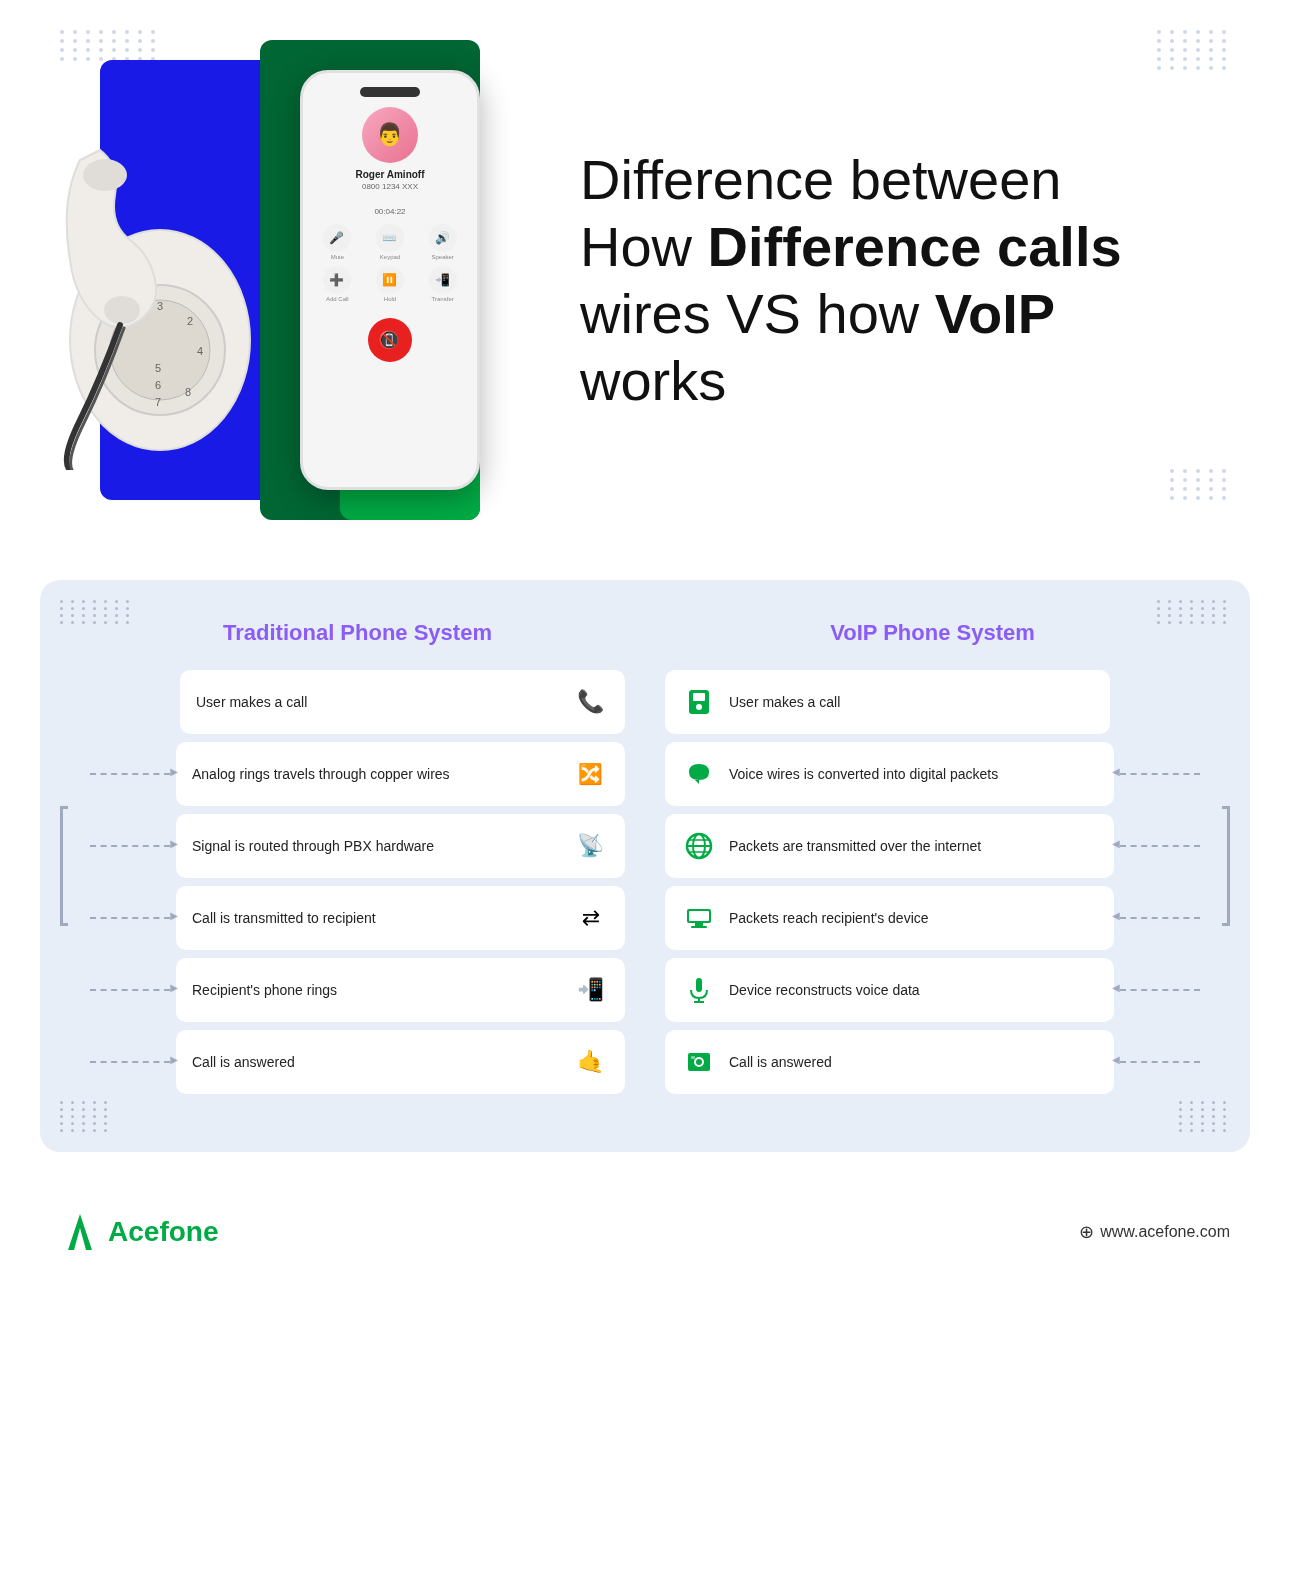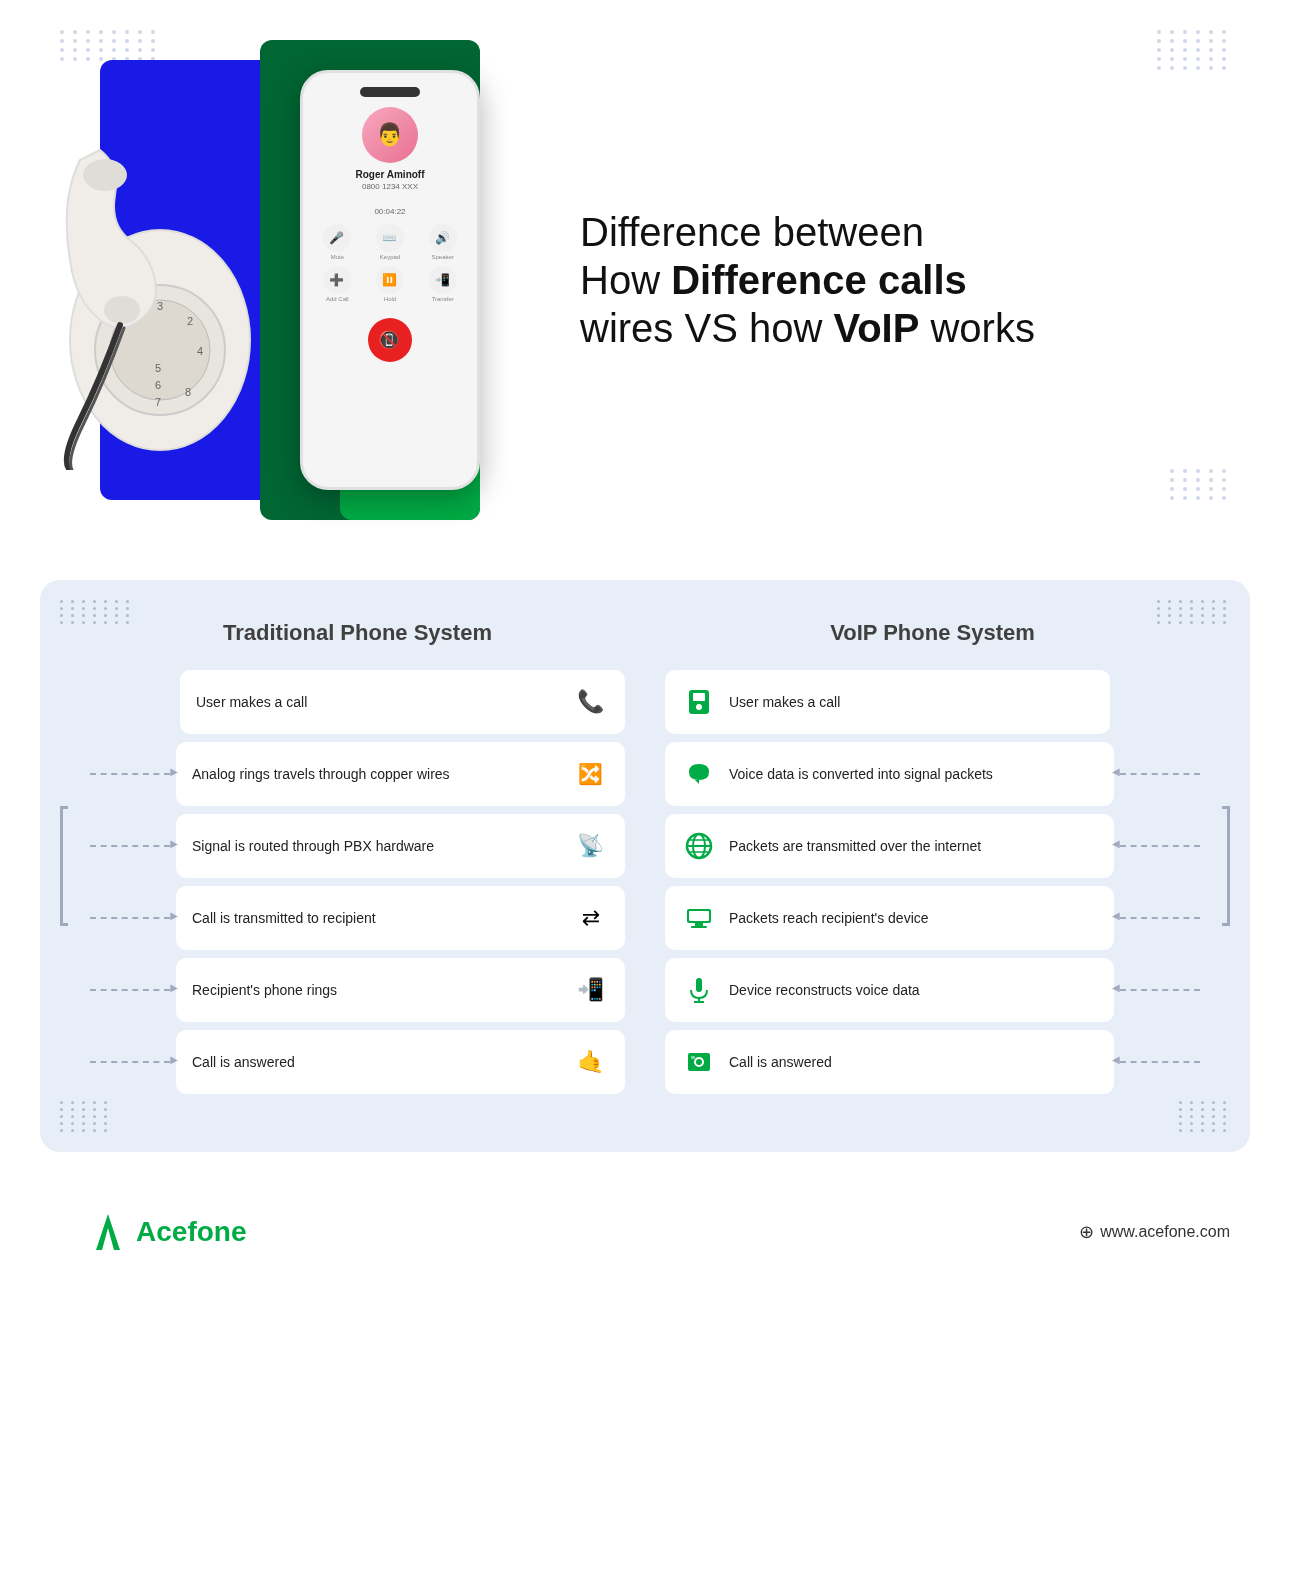--- a/index.html
+++ b/index.html
@@ -198,21 +198,21 @@
       z-index: 3;
     }
 
     
     .title-section {
       flex: 1;
       padding-left: 60px;
       padding-right: 40px;
     }
     .title-section h1 {
-      font-size: 40px;
+      font-size: 56px;
       font-weight: 400;
       color: #111;
       line-height: 1.2;
     }
     .title-section h1 strong {
       font-weight: 900;
       color: #111;
     }
 
     
@@ -226,21 +226,21 @@
 
     .diagram-grid {
       display: grid;
       grid-template-columns: 1fr 1fr;
       gap: 40px;
     }
 
     .diagram-col h2 {
       font-size: 22px;
       font-weight: 800;
-      color: #404040;
+      color: #8b5cf6;
       margin-bottom: 24px;
       text-align: center;
     }
 
     .flow-list {
       display: flex;
       flex-direction: column;
       gap: 0;
     }
 
@@ -422,21 +422,20 @@
       border-radius: 50%;
       background: #b0bacc;
     }
 
     
     .footer {
       display: flex;
       justify-content: space-between;
       align-items: center;
       padding: 20px 60px 30px 60px;
-      margin-left: 28px;
     }
     .logo {
       display: flex;
       align-items: center;
       gap: 8px;
     }
     .logo-text {
       font-size: 28px;
       font-weight: 800;
       color: #111;
@@ -853,21 +852,21 @@
         </div>
 
         <div class="voip-step">
           <div class="voip-step-box">
             <div class="voip-icon voip-icon-green">
               <svg width="28" height="24" viewBox="0 0 28 24">
                 <path d="M14 18 Q4 18 4 10 Q4 2 14 2 Q24 2 24 10 Q24 18 14 18Z" fill="#00aa44"></path>
                 <path d="M14 18 L14 22 L10 18 Z" fill="#00aa44"></path>
               </svg>
             </div>
-            <span class="voip-step-text">Voice data is converted into signal packets</span>
+            <span class="voip-step-text">Voice wires is converted into digital packets</span>
           </div>
           <div class="voip-arrow-right">
             <div class="dashed-line-left"></div>
           </div>
         </div>
 
         <div class="voip-step">
           <div class="voip-step-box">
             <div class="voip-icon voip-icon-green">
               <svg width="28" height="28" viewBox="0 0 28 28">

